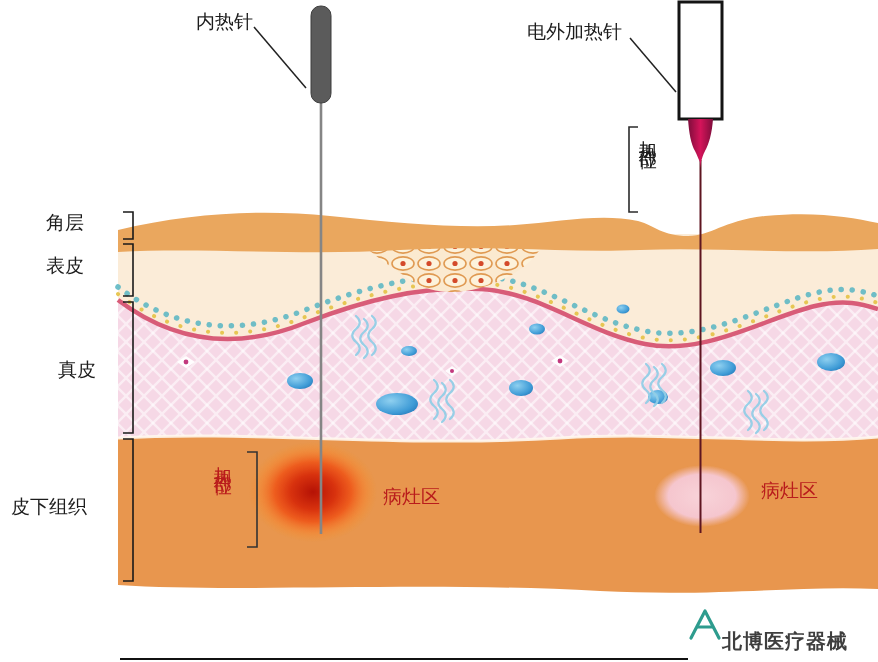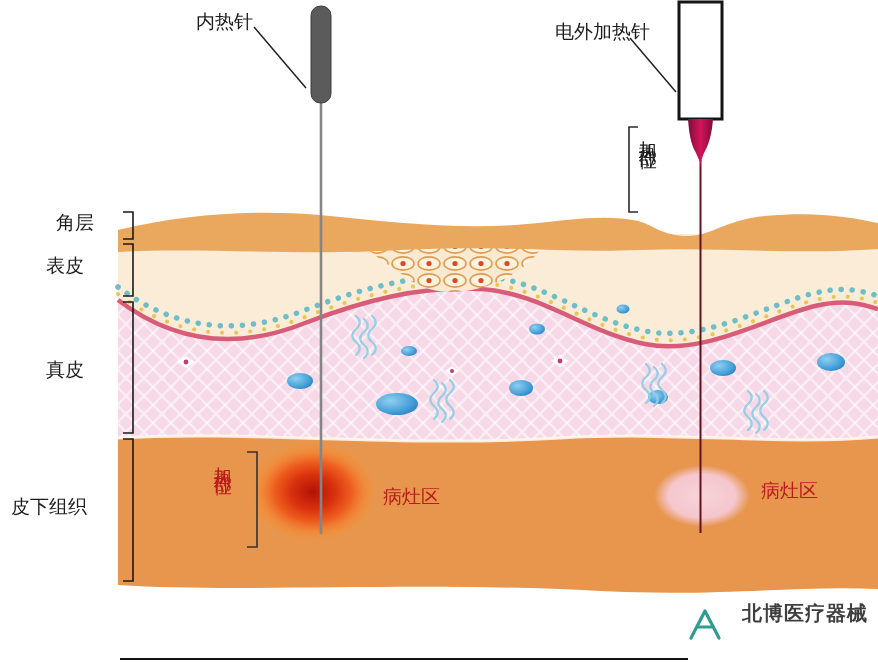--- a/index.html
+++ b/index.html
@@ -2,22 +2,22 @@
 <html><head>
 <meta charset="utf-8">
 <style>
   html,body{margin:0;padding:0;background:#ffffff;}
   .canvas{position:relative;width:878px;height:662px;background:#ffffff;overflow:hidden;
           font-family:"Liberation Sans","DejaVu Sans",sans-serif;text-align:center;}
   .canvas svg{position:absolute;left:0;top:0;}
   .lbl{position:absolute;color:#1c1c1c;font-size:19px;line-height:1.15;white-space:nowrap;}
   .lbl.vert{writing-mode:vertical-rl;text-orientation:upright;letter-spacing:4px;white-space:normal;}
   .lbl.white{color:#b91c1c;}
-  .logo-text{position:absolute;left:722px;top:600px;font-size:20px;font-weight:bold;
-             color:#3e3e3e;letter-spacing:1px;margin-left:20px;}
+  .logo-text{position:absolute;left:722px;top:628px;font-size:20px;font-weight:bold;
+             color:#3e3e3e;letter-spacing:1px;}
 </style>
 </head>
 <body>
 
 <div class="canvas">
 
   <svg width="878" height="662" viewBox="0 0 878 662">
     <defs>
       <pattern id="hatch" width="18" height="18" patternUnits="userSpaceOnUse">
         <rect width="18" height="18" fill="#F6D8E6"></rect>
@@ -140,27 +140,27 @@
 
     <g fill="none" stroke-width="3.2" stroke-linejoin="round" stroke-linecap="round" stroke="#2E9C8E">
       <path d="M691,638 L705,611 L719,638"></path>
       <path d="M698,627 L712,627"></path>
     </g>
 
     <line x1="120" y1="659" x2="688" y2="659" stroke="#111111" stroke-width="2"></line>
   </svg>
 
   <div class="lbl" style="left:196px;top:11px;">内热针</div>
-  <div class="lbl" style="left:555px;top:21px;">电外加热针</div>
+  <div class="lbl" style="left:527px;top:21px;">电外加热针</div>
 
   <div class="lbl vert" style="left:637px;top:126px;font-size:18px;">加热部位</div>
   <div class="lbl vert white" style="left:212px;top:452px;font-size:18px;">加热部位</div>
 
   <div class="lbl white" style="left:383px;top:486px;">病灶区</div>
   <div class="lbl white" style="left:761px;top:480px;">病灶区</div>
 
-  <div class="lbl" style="left:56px;top:212px;">角层</div>
+  <div class="lbl" style="left:46px;top:212px;">角层</div>
   <div class="lbl" style="left:46px;top:255px;">表皮</div>
-  <div class="lbl" style="left:46px;top:359px;">真皮</div>
+  <div class="lbl" style="left:58px;top:359px;">真皮</div>
   <div class="lbl" style="left:11px;top:496px;">皮下组织</div>
 
   <div class="logo-text">北博医疗器械</div>
 </div>
 
 </body></html>

